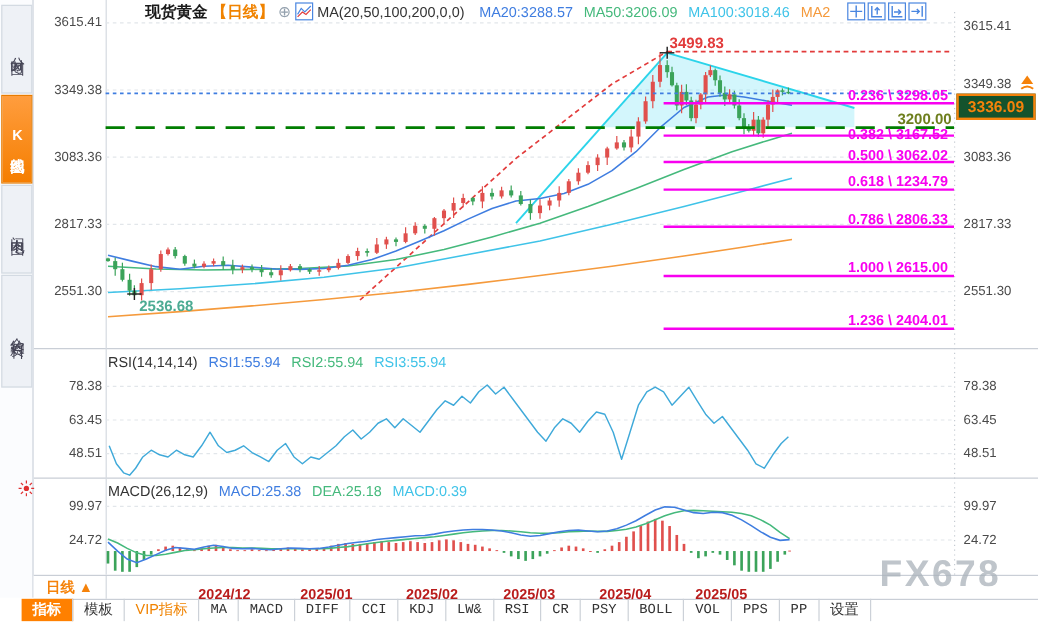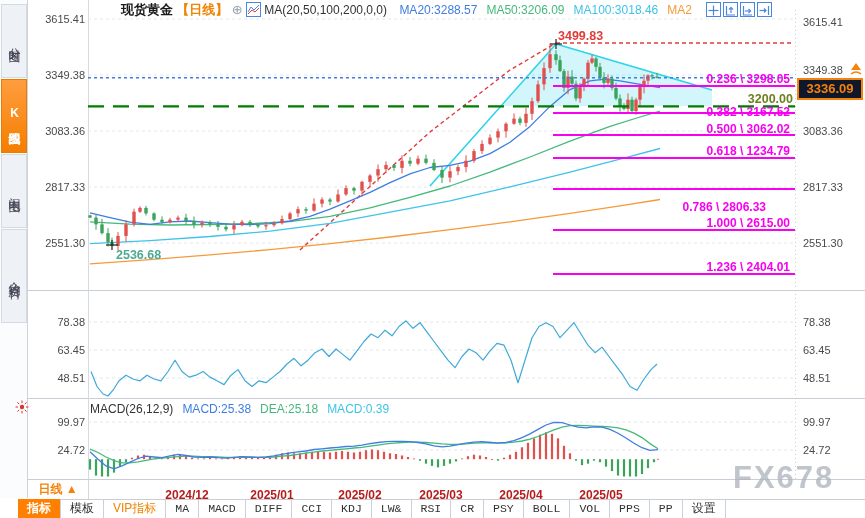--- a/index.html
+++ b/index.html
@@ -18,21 +18,21 @@
   .hdr-symbol{color:#1a1a1a;font-weight:bold;font-size:13px;}
   .hdr-period{color:#f08300;font-weight:bold;font-size:13px;}
   .plus-ico{color:#93a0ad;font-size:13px;}
   .chart-ico{display:inline-block;width:13px;height:13px;border:1px solid #4a86e0;vertical-align:-2px;background:#fff;}
   .ma-val{margin-left:9px;}
   .tool-ico{display:inline-block;width:13px;height:13px;border:1px solid #4a86e0;margin-left:2px;background:#fff;cursor:pointer;}
   
   .axis-label{position:absolute;font-size:11px;color:#4a4a4a;line-height:13px;}
   .fib-label{position:absolute;width:152px;text-align:right;font-size:12px;font-weight:bold;color:#f800f0;line-height:13px;}
   .ann{position:absolute;font-weight:bold;font-size:12.5px;line-height:13px;white-space:nowrap;}
-  .price-tag{position:absolute;left:797px;top:78px;width:62px;height:18px;border:2px solid #f5820a;background:#0f172a;
+  .price-tag{position:absolute;left:797px;top:78px;width:62px;height:18px;border:2px solid #f5820a;background:#14532d;
              color:#f5820a;font-weight:bold;font-size:13px;line-height:18px;text-align:center;}
   
   .pane-hdr{position:absolute;font-size:12px;line-height:13px;white-space:nowrap;}
   .pane-hdr .t{color:#333;}
   .pane-hdr span{margin-right:9px;}
   
   .time-row{position:absolute;left:28px;top:479px;width:837px;height:19px;background:#fff;
             border-top:1px solid #c9ced6;border-bottom:1px solid #c9ced6;}
   .period-cell{position:absolute;left:0;top:0;width:60px;height:19px;border-right:1px solid #d4d9df;
                color:#f5820a;font-weight:bold;font-size:12px;line-height:18px;text-align:center;cursor:pointer;}
@@ -420,36 +420,39 @@
       <div class="axis-label" style="left:803px;top:416px;">99.97</div>
       <div class="axis-label" style="left:30px;top:444px;width:55px;text-align:right;">24.72</div>
       <div class="axis-label" style="left:803px;top:444px;">24.72</div>
     </div>
 
   <div id="fib-labels">
       <div class="fib-label" style="left:638px;top:73px;">0.236 \ 3298.05</div>
       <div class="fib-label" style="left:638px;top:106px;">0.382 \ 3167.52</div>
       <div class="fib-label" style="left:638px;top:123px;">0.500 \ 3062.02</div>
       <div class="fib-label" style="left:638px;top:145px;">0.618 \ 1234.79</div>
-      <div class="fib-label" style="left:614px;top:177px;margin-top:24px;">0.786 \ 2806.33</div>
+      <div class="fib-label" style="left:638px;top:177px;">0.786 \ 2806.33</div>
       <div class="fib-label" style="left:638px;top:217px;">1.000 \ 2615.00</div>
       <div class="fib-label" style="left:638px;top:261px;">1.236 \ 2404.01</div>
     </div>
 
   <div class="ann" style="left:558px;top:30px;color:#e23b3b;">3499.83</div>
   <div class="ann" style="left:116px;top:249px;color:#4cab93;">2536.68</div>
   <div class="ann" style="left:700px;top:93px;width:93px;text-align:right;color:#6e7f1e;">3200.00</div>
   <div class="price-tag">3336.09</div>
   <div class="abs" style="left:849px;top:62px;">
     <svg width="14" height="14">
         <polygon points="7,1 12,8 2,8" fill="#f5820a"></polygon>
         <path d="M2,12 Q7,8 12,12" fill="none" stroke="#f5820a" stroke-width="1.6"></path>
       </svg>
   </div>
 
+  <div class="pane-hdr" style="left:90px;top:296px;">
+    <span class="t">RSI(14,14,14)</span><span id="rsi-vals"><span style="color: rgb(63, 125, 224);">RSI1:55.94</span><span style="color: rgb(69, 185, 124);">RSI2:55.94</span><span style="color: rgb(63, 195, 232);">RSI3:55.94</span></span>
+  </div>
   <div class="pane-hdr" style="left:90px;top:403px;">
     <span class="t">MACD(26,12,9)</span><span id="macd-vals"><span style="color: rgb(63, 125, 224);">MACD:25.38</span><span style="color: rgb(69, 185, 124);">DEA:25.18</span><span style="color: rgb(63, 195, 232);">MACD:0.39</span></span>
   </div>
   <div class="pane-ico">
     <svg width="14" height="14">
         <circle cx="7" cy="7" r="2.2" fill="#e03030"></circle>
         <g stroke="#e03030" stroke-width="1">
           <line x1="7" y1="0.5" x2="7" y2="3"></line>
           <line x1="7" y1="11" x2="7" y2="13.5"></line>
           <line x1="0.5" y1="7" x2="3" y2="7"></line>

